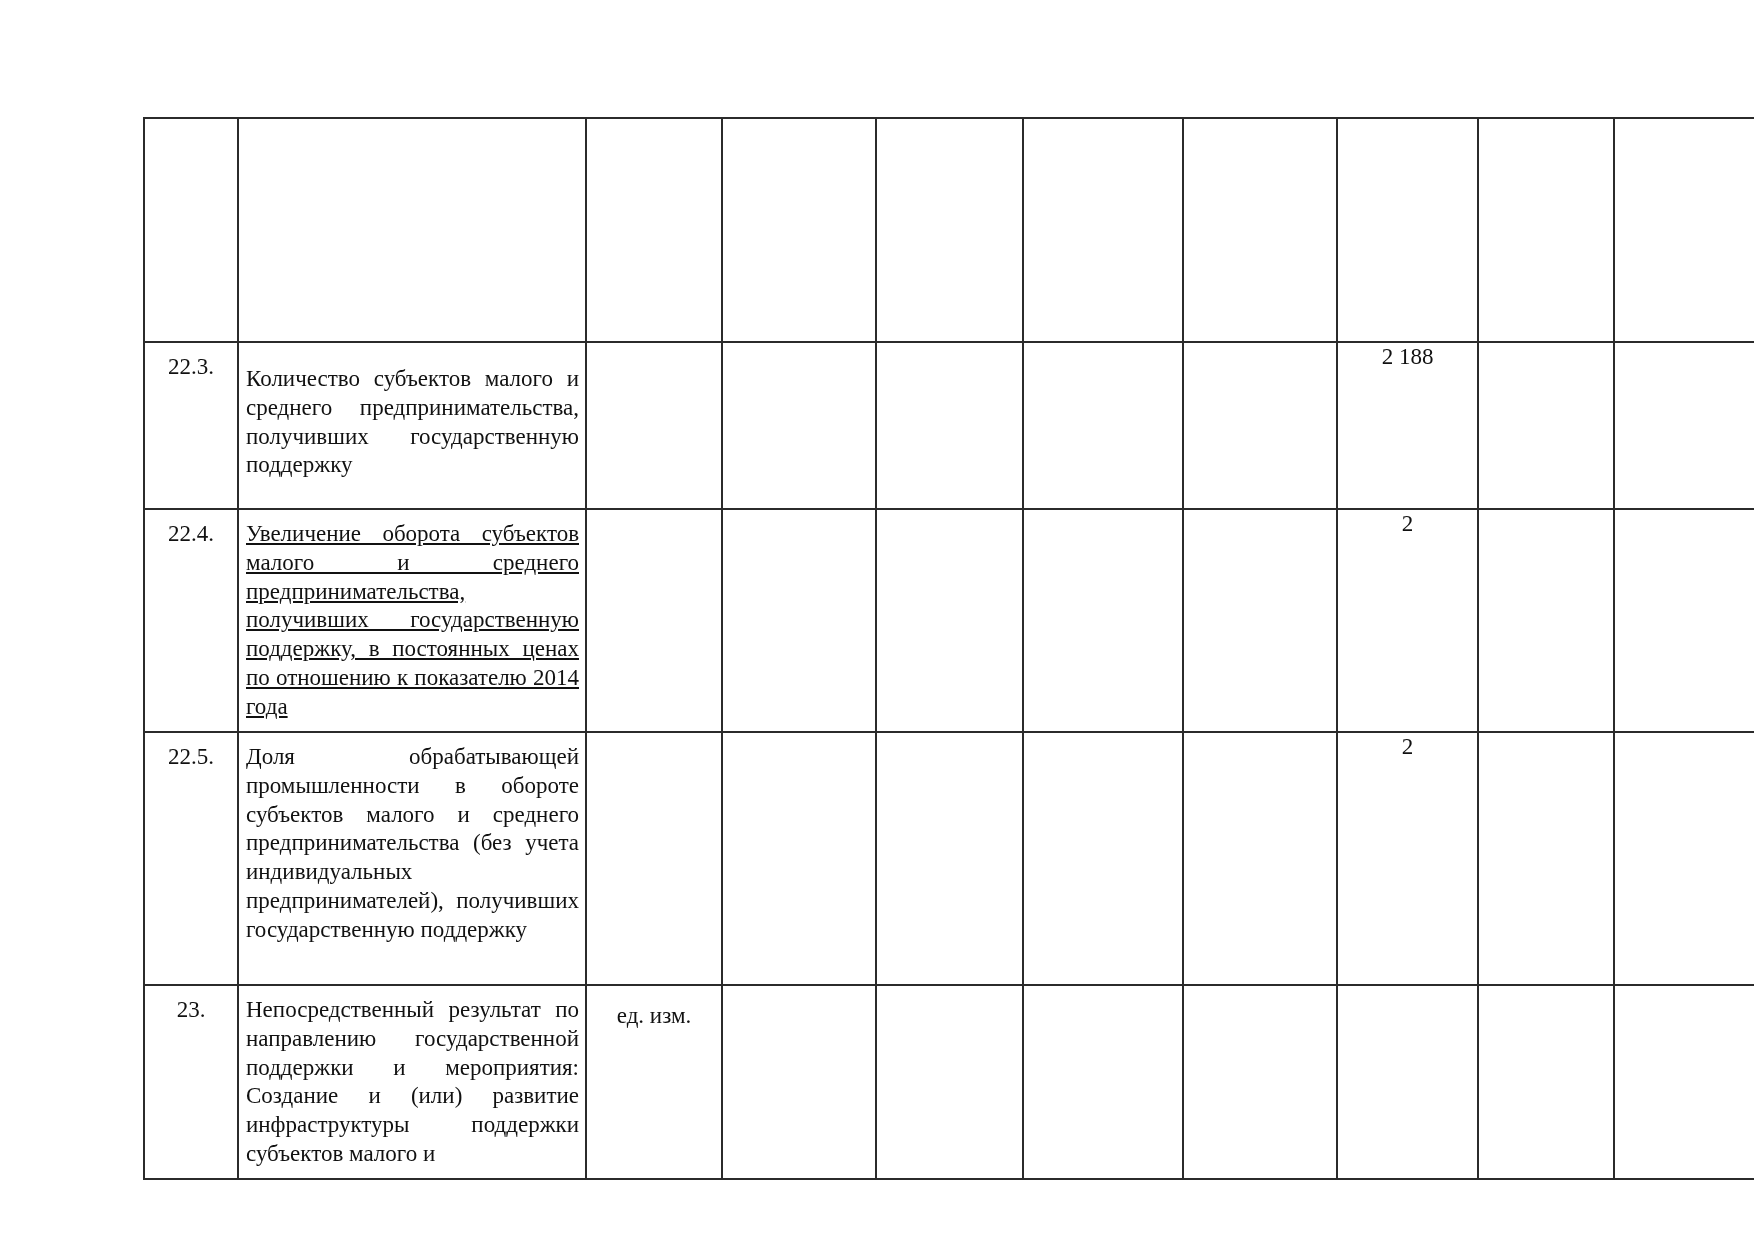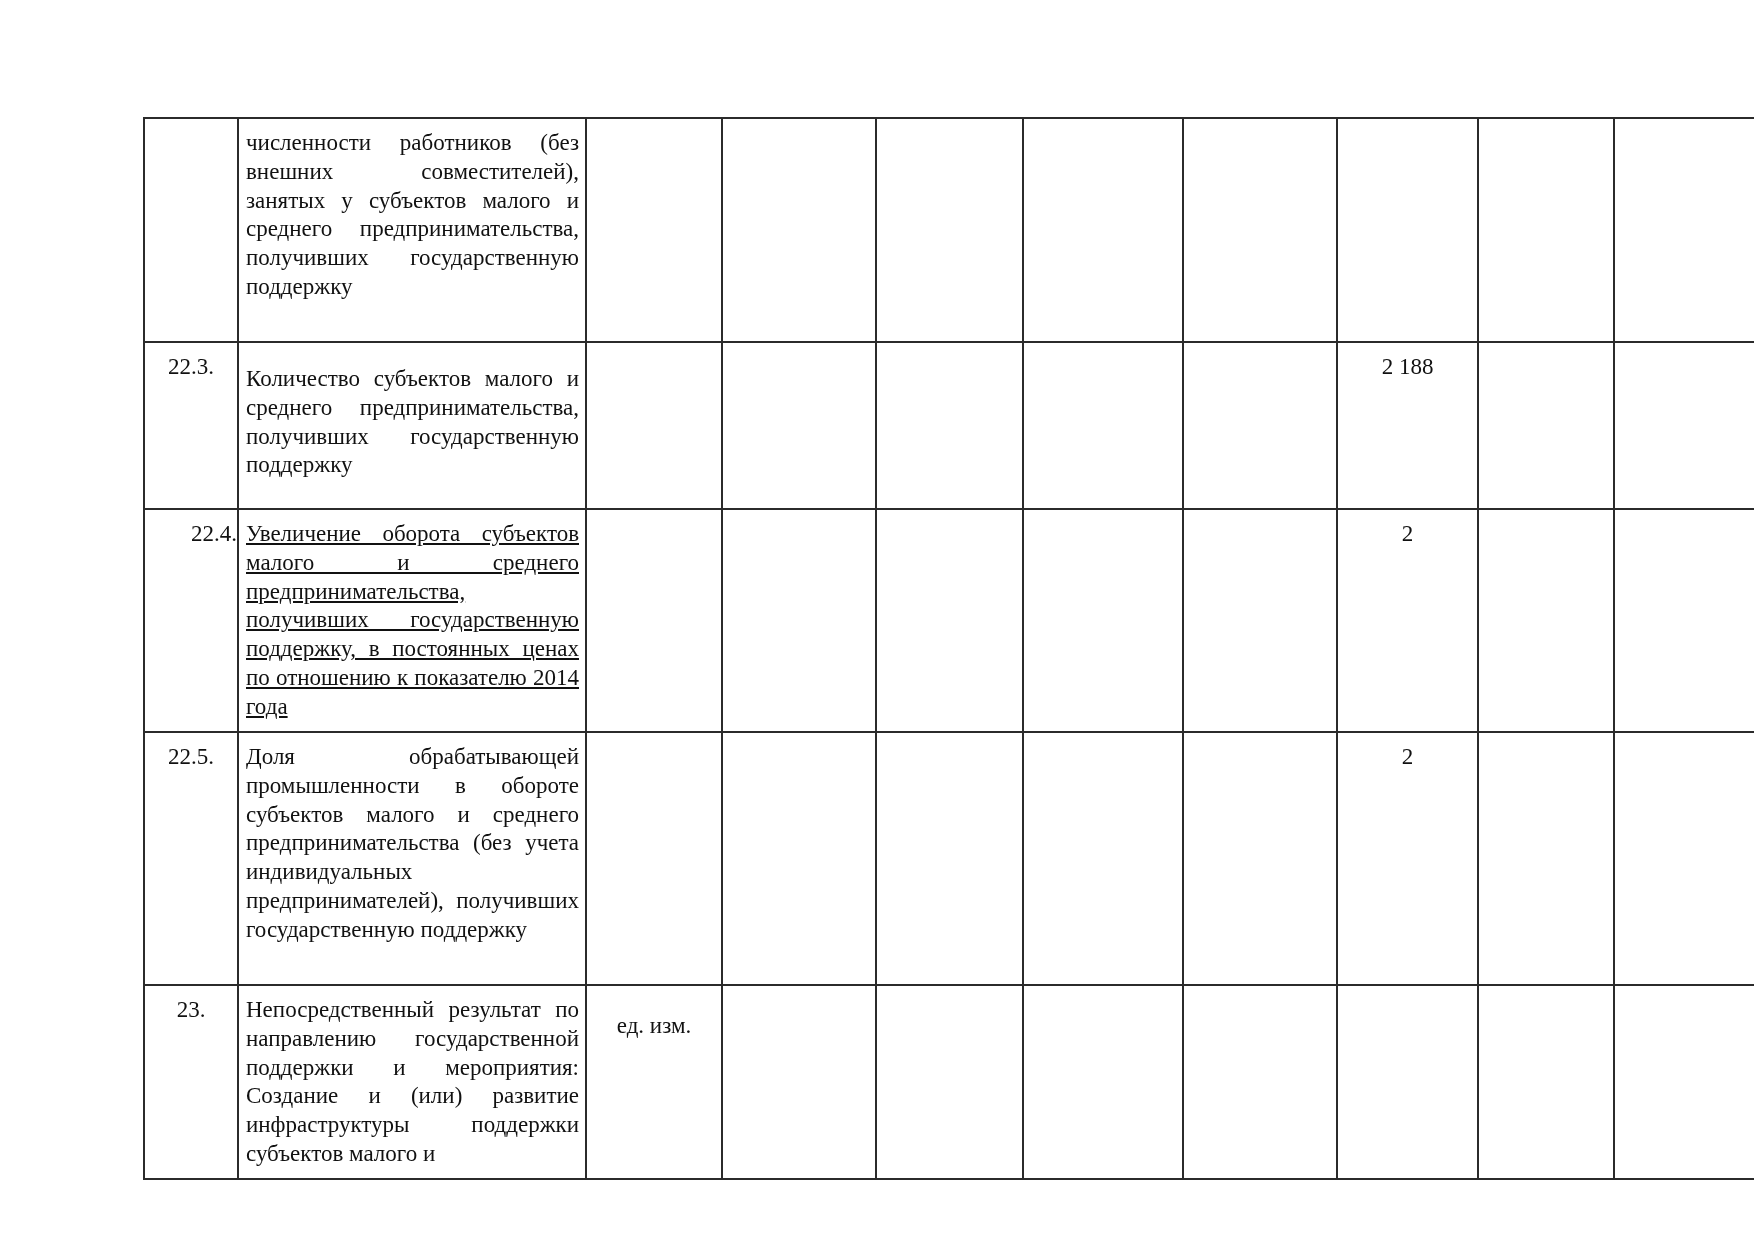--- a/index.html
+++ b/index.html
@@ -4,21 +4,21 @@
 <style>
   html, body { margin:0; padding:0; background:#ffffff; }
   body { width:1754px; height:1240px; position:relative; overflow:hidden;
          font-family:"Liberation Serif", "DejaVu Serif", serif; color:#111; }
   .tbl { position:absolute; left:0; top:0; width:1754px; height:1240px; }
   .hline { position:absolute; height:2px; background:#2b2b2b; }
   .vline { position:absolute; width:2px; background:#2b2b2b; }
   .cell { position:absolute; box-sizing:border-box; font-size:23px; line-height:28.8px; }
   .num { text-align:center; padding-top:10px; }
   .desc { text-align:justify; text-align-last:left; padding:10px 6px 0 7px; hyphens:none; }
-  .val { text-align:center; padding-top:10px; }
+  .val { text-align:center; }
 </style>
 </head>
 <body>
 
 <div class="tbl">
 
   <div class="hline" style="left:143px; top:117px; width:1611px;"></div>
   <div class="hline" style="left:143px; top:341px; width:1611px;"></div>
   <div class="hline" style="left:143px; top:508px; width:1611px;"></div>
   <div class="hline" style="left:143px; top:731px; width:1611px;"></div>
@@ -30,30 +30,29 @@
   <div class="vline" style="left:585px; top:117px; height:1063px;"></div>
   <div class="vline" style="left:721px; top:117px; height:1063px;"></div>
   <div class="vline" style="left:875px; top:117px; height:1063px;"></div>
   <div class="vline" style="left:1022px; top:117px; height:1063px;"></div>
   <div class="vline" style="left:1182px; top:117px; height:1063px;"></div>
   <div class="vline" style="left:1336px; top:117px; height:1063px;"></div>
   <div class="vline" style="left:1477px; top:117px; height:1063px;"></div>
   <div class="vline" style="left:1613px; top:117px; height:1063px;"></div>
 
   <div class="cell num" style="left:145px; top:119px; width:92px; height:222px;"></div>
-  <div class="cell desc" style="left:239px; top:119px; width:346px; height:222px;">численности работников (без внешних совместителей), занятых у субъектов малого и среднего предпринимательства, получивших государственную поддержку</div>
   <div class="cell val" style="left:587px; top:119px; width:134px; height:222px;"></div>
   <div class="cell val" style="left:1338px; top:119px; width:139px; height:222px;"></div>
 
   <div class="cell num" style="left:145px; top:343px; width:92px; height:173px;">22.3.</div>
   <div class="cell desc" style="left:239px; top:343px; width:346px; height:165px;margin-top:12px;">Количество субъектов малого и среднего предпринимательства, получивших государственную поддержку</div>
   <div class="cell val" style="left:587px; top:343px; width:134px; height:165px;"></div>
   <div class="cell val" style="left:1338px; top:343px; width:139px; height:165px;">2 188</div>
 
-  <div class="cell num" style="left:145px; top:510px; width:92px; height:221px;text-align:right;">22.4.</div>
+  <div class="cell num" style="left:145px; top:510px; width:92px; height:221px;">22.4.</div>
   <div class="cell desc" style="left:239px; top:510px; width:346px; height:221px;text-decoration:underline;">Увеличение оборота субъектов малого и среднего предпринимательства, получивших государственную поддержку, в постоянных ценах по отношению к показателю 2014 года</div>
   <div class="cell val" style="left:587px; top:510px; width:134px; height:221px;"></div>
   <div class="cell val" style="left:1338px; top:510px; width:139px; height:221px;">2</div>
 
   <div class="cell num" style="left:145px; top:733px; width:92px; height:251px;">22.5.</div>
   <div class="cell desc" style="left:239px; top:733px; width:346px; height:251px;">Доля обрабатывающей промышленности в обороте субъектов малого и среднего предпринимательства (без учета индивидуальных предпринимателей), получивших государственную поддержку</div>
   <div class="cell val" style="left:587px; top:733px; width:134px; height:251px;"></div>
   <div class="cell val" style="left:1338px; top:733px; width:139px; height:251px;">2</div>
 
   <div class="cell num" style="left:145px; top:986px; width:92px; height:206px;">23.</div>

